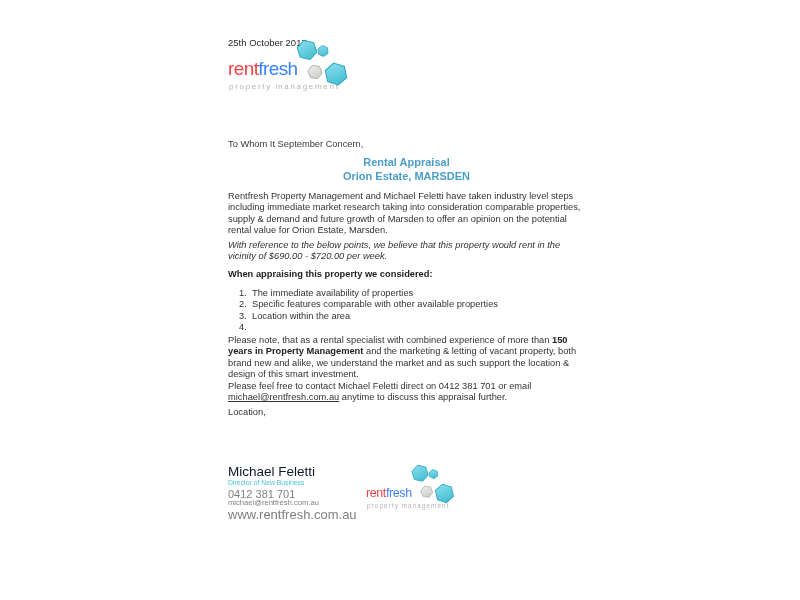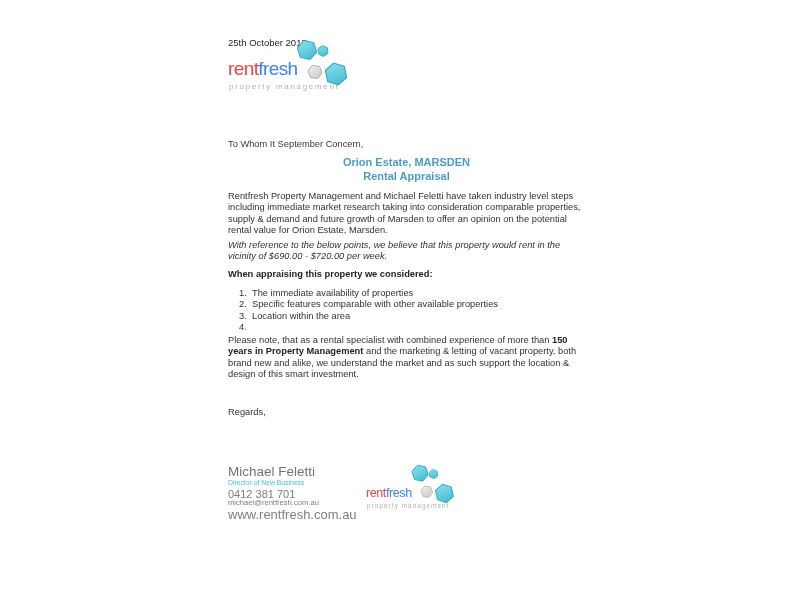--- a/index.html
+++ b/index.html
@@ -23,21 +23,21 @@
   .considered-heading{top:269px;font-weight:bold;color:#222;}
   .list{top:288px;}
   .list-item{display:flex;}
   .list-num{width:13px;margin-left:11px;flex:0 0 auto;}
   .p3{top:335px;}
   .p4{top:381px;}
   .closing{top:407px;}
   .bold{font-weight:bold;color:#222;}
   .email-link{text-decoration:underline;color:#333333;}
   
-  .sig-name{left:228px;top:464px;font-size:13.5px;color:#737373;text-align:center;}
+  .sig-name{left:228px;top:464px;font-size:13.5px;color:#0f172a;text-align:center;}
   .sig-role{left:228px;top:479px;font-size:6.8px;color:#45c3d6;}
   .sig-phone{left:228px;top:488px;font-size:11px;color:#807f7d;}
   .sig-email{left:228px;top:497.5px;font-size:7.6px;color:#807f7d;}
   .sig-web{left:228px;top:507px;font-size:13px;color:#807f7d;}
   .logo2-text{left:366px;top:486px;font-size:12.5px;letter-spacing:-0.4px;}
   .logo2-tag{left:367px;top:502px;font-size:6.3px;color:#b2b2b0;letter-spacing:1.1px;}
   .gems-footer{left:410px;top:464px;}
 </style>
 </head>
 <body>
@@ -63,22 +63,22 @@
       <polygon id="gemA" points="10,0 5,8.66 -5,8.66 -10,0 -5,-8.66 5,-8.66"></polygon>
     </defs>
     <use href="#gemA" transform="translate(11,11) rotate(12)" fill="url(#tealGrad)" stroke="#2fa9bf" stroke-width="1"></use>
     <use href="#gemA" transform="translate(27,12) rotate(25) scale(0.55)" fill="url(#tealGrad)" stroke="#2fa9bf" stroke-width="1.4"></use>
     <use href="#gemA" transform="translate(19,33) rotate(8) scale(0.72)" fill="url(#grayGrad)" stroke="#aeaeaa" stroke-width="1.2"></use>
     <use href="#gemA" transform="translate(40,35) rotate(18) scale(1.12)" fill="url(#tealGrad)" stroke="#2fa9bf" stroke-width="1"></use>
   </svg>
 
   <div class="abs salutation">To Whom It September Concern,</div>
   <div class="abs title-block">
+    <div>Rental Appraisal</div>
     <div>Orion Estate, MARSDEN</div>
-    <div>Rental Appraisal</div>
   </div>
 
   <div class="abs body-block p1">Rentfresh Property Management and Michael Feletti have taken industry level steps including immediate market research taking into consideration comparable properties, supply &amp; demand and future growth of Marsden to offer an opinion on the potential rental value for Orion Estate, Marsden.</div>
   <div class="abs body-block p2">With reference to the below points, we believe that this property would rent in the vicinity of $690.00 - $720.00 per week.</div>
   <div class="abs body-block considered-heading">When appraising this property we considered:</div>
 
   <div class="abs body-block list">
     <div class="list-item">
       <span class="list-num">1.</span>
       <span>The immediate availability of properties</span>
@@ -93,22 +93,25 @@
     </div>
     <div class="list-item">
       <span class="list-num">4.</span>
     </div>
   </div>
 
   <div class="abs body-block p3">
     <span>Please note, that as a rental specialist with combined experience of more than </span><span class="bold">150 years in Property Management</span><span> and the marketing &amp; letting of vacant property, both brand new and alike, we understand the market and as such support the location &amp; design of this smart investment.</span>
   </div>
 
+  <div class="abs body-block p4">
+    <span>Please feel free to contact Michael Feletti direct on 0412 381 701 or email </span><span class="email-link">michael@rentfresh.com.au</span><span> anytime to discuss this appraisal further.</span>
+  </div>
 
-  <div class="abs body-block closing">Regards,</div>
+  <div class="abs body-block closing">Location,</div>
 
   <div class="abs sig-name">Michael Feletti</div>
   <div class="abs sig-role">Director of New Business</div>
   <div class="abs sig-phone">0412 381 701</div>
   <div class="abs sig-email">michael@rentfresh.com.au</div>
   <div class="abs sig-web">www.rentfresh.com.au</div>
 
   <div class="abs logo2-text">
     <span class="logo-rent">rent</span><span class="logo-fresh">fresh</span>
   </div>

